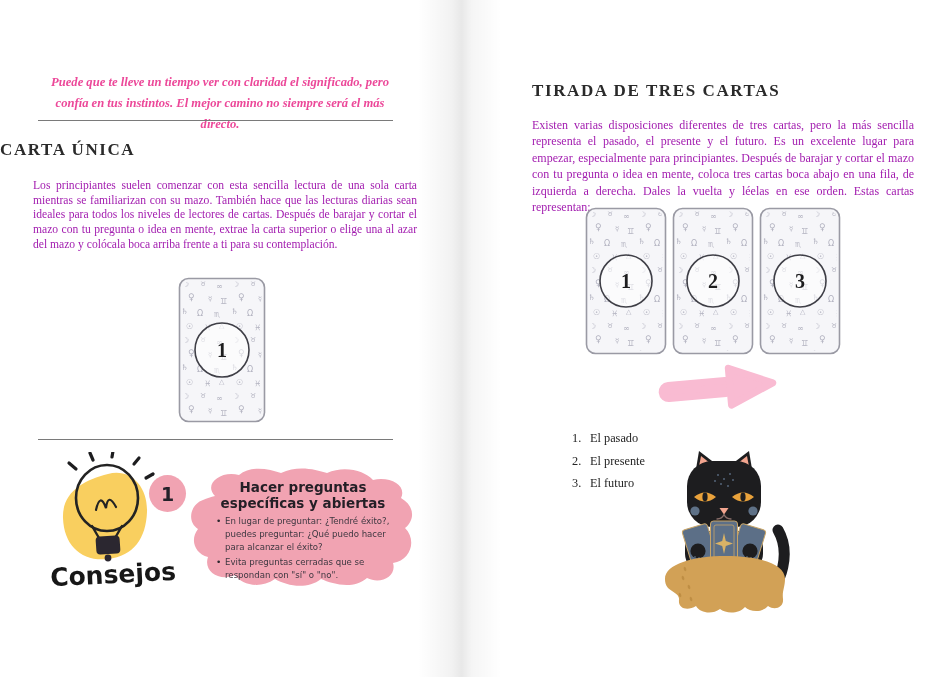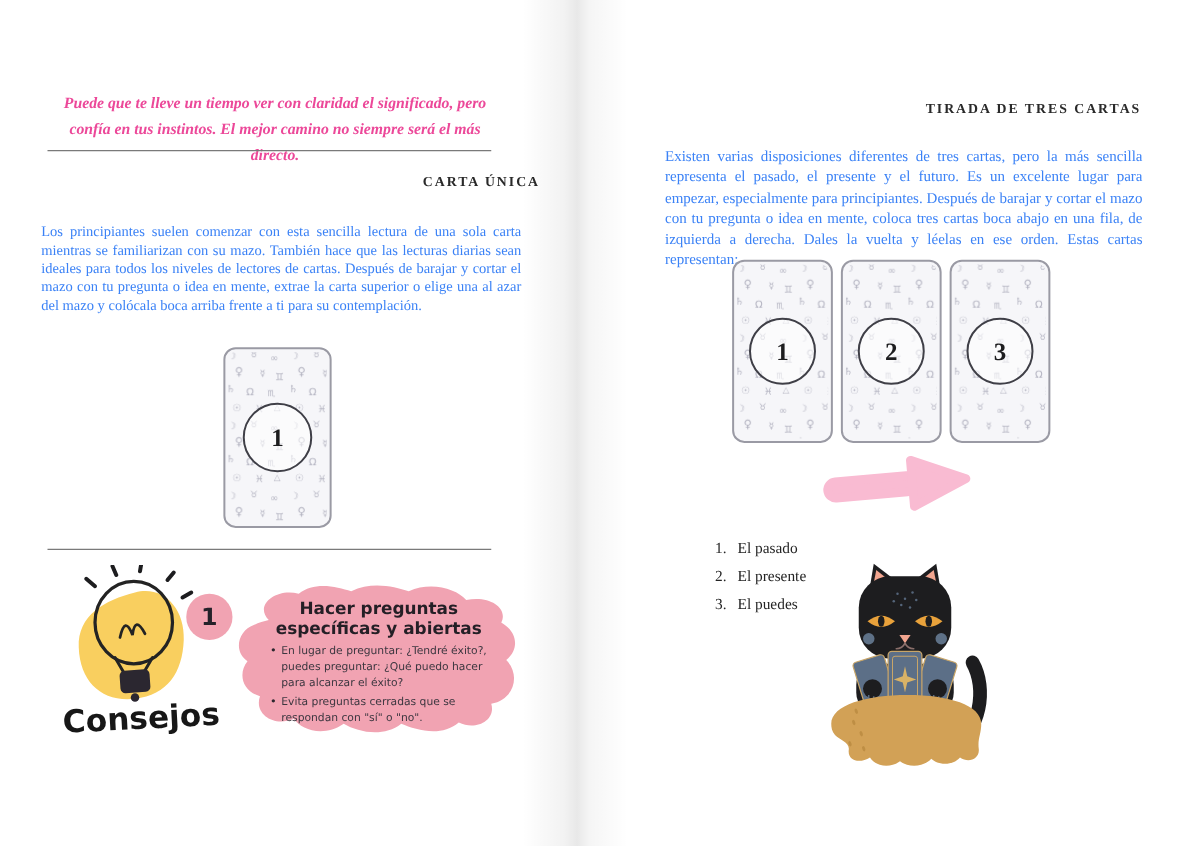--- a/index.html
+++ b/index.html
@@ -21,28 +21,28 @@
   .quote {
     position:absolute; top:72px; left:40px; width:360px;
     font-size:12.6px; font-style:italic; font-weight:bold;
     text-align:center; line-height:1.68; color:#ec4899;
   }
   .rule { position:absolute; left:38px; width:355px; height:1px; background:#7a7a7a; }
   .rule-1 { top:120px; }
   .rule-2 { top:439px; }
 
   .section-heading {
-    position:absolute; font-size:11px; font-weight:bold; letter-spacing:1.6px;
-    color:#2a2a2a; text-align:right; white-space:nowrap;
+    position:absolute; font-size:17px; font-weight:bold; letter-spacing:1.6px;
+    color:#2a2a2a; text-align:left; white-space:nowrap;
   }
   .heading-left  { top:140px; left:0; width:432px; }
   .heading-right { top:81px;  left:77px; width:381px; }
 
   .body-para {
-    position:absolute; text-align:justify; color:#3b82f6;
+    position:absolute; text-align:justify; color:#a21caf;
   }
   .para-left  { top:179px; left:33px;  width:384px; font-size:11.6px; line-height:14.7px; }
   .para-right { top:117px; left:77px;  width:382px; font-size:12px;   line-height:16.4px; }
 
   
   .single-card-wrap { position:absolute; top:277px; left:178px; }
   .cards-row { position:absolute; top:207px; left:130px; display:flex; gap:5px; }
   .tarot-card { display:block; }
 
   
@@ -215,21 +215,21 @@
       <g fill="#F9BBD2" stroke="#F9BBD2" stroke-width="7" stroke-linejoin="round" stroke-linecap="round" transform="rotate(-5 64 28)">
         <rect x="6" y="21" width="70" height="13" rx="6.5"></rect>
         <path d="M74,9 L117,27.5 L74,46 Z"></path>
       </g>
     </svg>
   </div>
 
   <ul class="positions-list">
     <li><span class="num">1.</span><span>El pasado</span></li>
     <li><span class="num">2.</span><span>El presente</span></li>
-    <li><span class="num">3.</span><span>El puedes</span></li>
+    <li><span class="num">3.</span><span>El futuro</span></li>
   </ul>
 
   <div class="cat-wrap">
     <svg width="158" height="168" viewBox="0 0 158 168">
 
       <path d="M113,147 C135,137 141,102 129,81" fill="none" stroke="#1d1d1f" stroke-width="11" stroke-linecap="round"></path>
 
       <rect x="36" y="82" width="78" height="40" rx="17" fill="#1d1d1f"></rect>
 
       <path d="M46,26 L50,2 L67,15 Z" fill="#1d1d1f"></path>

